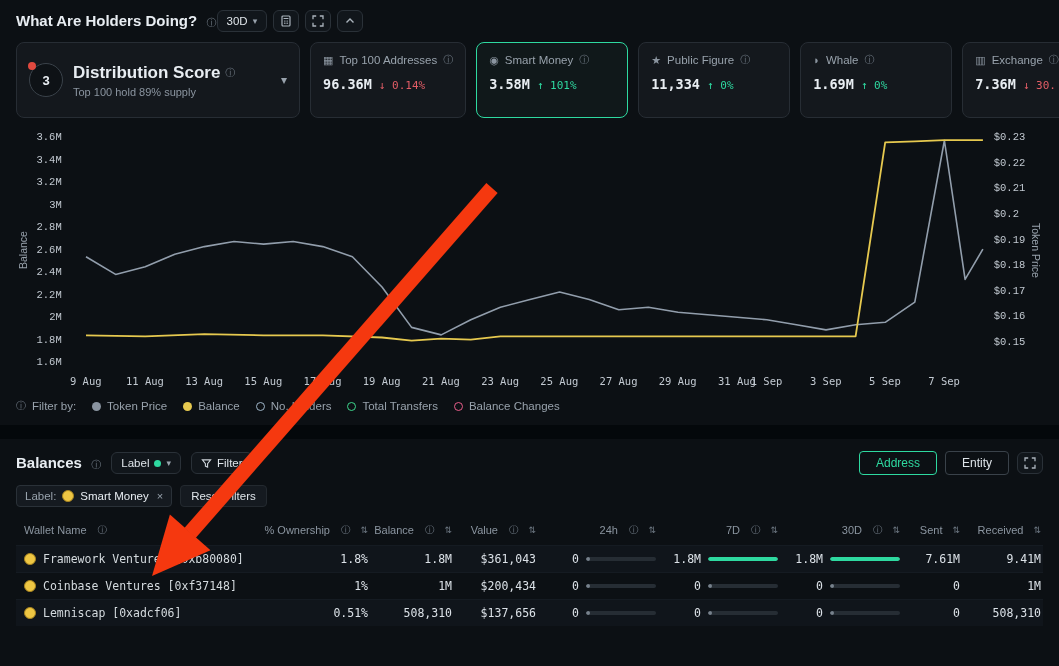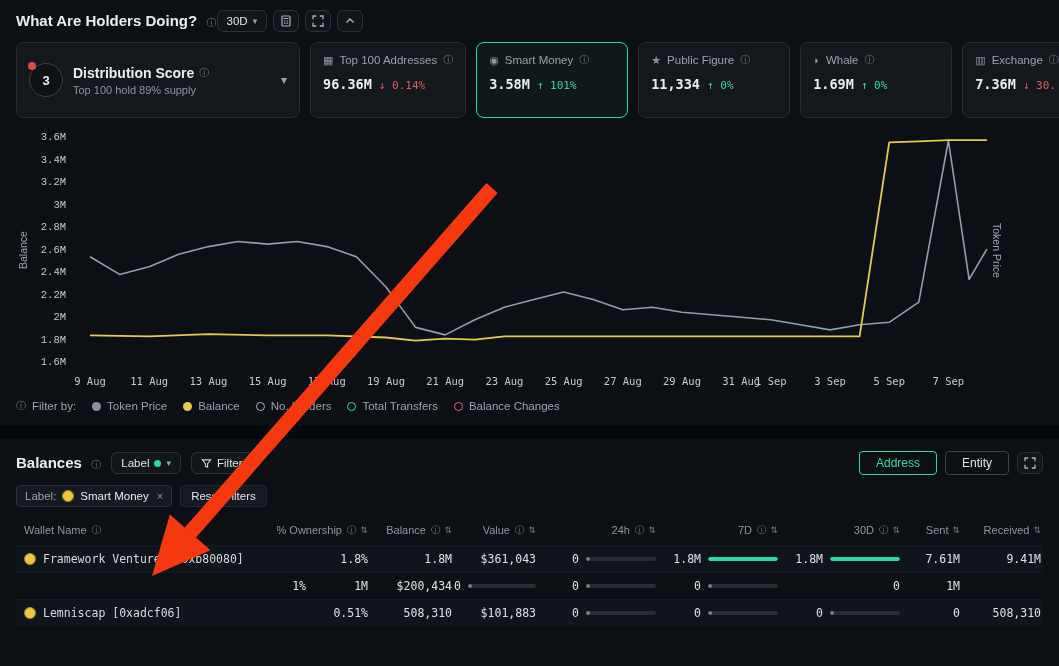--- a/index.html
+++ b/index.html
@@ -15,21 +15,21 @@
 .ctl{display:inline-flex;align-items:center;gap:5px;background:#11161b;border:1px solid #2a3138;border-radius:6px;color:#dfe5ea;font-size:11.5px;padding:4px 9px;font-family:inherit;cursor:pointer}
 .icon-btn{padding:4px 6px}
 .chev{color:#98a2ac;font-size:9px}
 .cards-row{display:flex;gap:10px;margin-top:10px;height:76px;overflow:hidden;margin-right:-16px}
 .dist-card{display:flex;align-items:center;gap:10px;background:#14181d;border:1px solid #272d34;border-radius:8px;padding:10px 12px;width:284px;flex:none}
 .score-wrap{position:relative;flex:none}
 .score-circle{width:34px;height:34px;border-radius:50%;border:1px solid #3a424a;background:#0e1216;display:flex;align-items:center;justify-content:center;font-size:13px;font-weight:bold}
 .score-dot{position:absolute;top:-1px;left:-1px;width:8px;height:8px;background:#e0493f;border-radius:50%}
 .dist-text{flex:1}
 .dist-title-row{display:flex;align-items:center}
-.dist-title{font-size:14px;font-weight:bold}
+.dist-title{font-size:17px;font-weight:bold}
 .dist-sub{font-size:11px;color:#8b95a0;margin-top:3px}
 .dist-card .bigchev{color:#98a2ac;font-size:12px}
 .mcard{flex:none;background:#14181d;border:1px solid #272d34;border-radius:8px;padding:10px 12px;min-width:152px;cursor:pointer}
 .mcard.selected{border-color:#2ed9a0;background:#10181a}
 .mcard-top{display:flex;align-items:center;gap:6px;font-size:11.5px;color:#98a2ac;white-space:nowrap}
 .micon{font-size:11px;color:#8b95a0}
 .mcard-val{margin-top:9px;display:flex;align-items:baseline;gap:7px;white-space:nowrap}
 .mvalue{font-size:13.5px;font-weight:bold;font-family:"DejaVu Sans Mono",monospace}
 .mdelta{font-size:11px;font-family:"DejaVu Sans Mono",monospace}
 .mdelta.up{color:#2ed9a0}
@@ -57,21 +57,21 @@
 .gdot{width:7px;height:7px;border-radius:50%;background:#2ed9a0;display:inline-block}
 .chips-row{display:flex;gap:8px;margin-top:10px;align-items:center}
 .chip{display:inline-flex;align-items:center;gap:6px;background:#151a20;border:1px solid #2a3138;border-radius:4px;padding:4px 8px;font-size:11.5px}
 .chip-pre{color:#98a2ac}
 .chip-x{color:#98a2ac;margin-left:2px;cursor:pointer;font-size:11px}
 .reset-btn{background:#151a20;border:1px solid #23292f;color:#dfe5ea;border-radius:4px;padding:4px 10px;font-size:11.5px;font-family:inherit;cursor:pointer}
 .coin{width:12px;height:12px;border-radius:50%;background:#eec643;border:1px solid #a8841f;display:inline-block;flex:none}
 .table{margin-top:8px}
 .thead,.trow{display:grid;grid-template-columns:292px 62px 84px 84px 120px 122px 122px 60px 81px;align-items:center}
 .thead{height:30px;font-size:11px;color:#8b95a0}
-.hcell{display:flex;align-items:center;justify-content:flex-end;gap:4px;padding-right:2px;white-space:nowrap}
+.hcell{display:flex;align-items:center;justify-content:flex-end;gap:10px;padding-right:2px;white-space:nowrap}
 .hcell.left{justify-content:flex-start;padding-left:8px}
 .hcell .info-i{margin-left:1px;font-size:9.5px}
 .sort-i{font-size:9px;color:#6e7883}
 .trow{height:27px;font-size:11.5px;font-family:"DejaVu Sans Mono",monospace;border-top:1px solid #151b22;cursor:pointer}
 .trow:nth-child(odd){background:#10151b}
 .cell{text-align:right;padding-right:2px;color:#dbe1e7}
 .cell.left{display:flex;align-items:center;gap:7px;text-align:left;padding-left:8px;color:#d4dade}
 .bar-cell{display:flex;align-items:center;justify-content:flex-end;gap:7px}
 .bar-cell .num{flex:1;text-align:right}
 .bar{width:70px;height:4px;border-radius:2px;background:#262d34;overflow:hidden;display:inline-block}
@@ -220,20 +220,31 @@
           <span style="left: 489.6px;">25 Aug</span>
           <span style="left: 548.8px;">27 Aug</span>
           <span style="left: 608px;">29 Aug</span>
           <span style="left: 667.2px;">31 Aug</span>
           <span style="left: 696.8px;">1 Sep</span>
           <span style="left: 756px;">3 Sep</span>
           <span style="left: 815.2px;">5 Sep</span>
           <span style="left: 874.4px;">7 Sep</span>
         </div>
     </div>
+    <div class="ticks right" id="right-ticks">
+        <div>$0.23</div>
+        <div>$0.22</div>
+        <div>$0.21</div>
+        <div>$0.2</div>
+        <div>$0.19</div>
+        <div>$0.18</div>
+        <div>$0.17</div>
+        <div>$0.16</div>
+        <div>$0.15</div>
+      </div>
     <div class="vtext-r">Token Price</div>
   </div>
 
   <div class="legend">
     <span class="pre">
       <span class="info-i" style="margin-left:0">ⓘ</span>
       <span>Filter by:</span>
     </span>
     <span id="legend-items" style="display:flex;gap:16px">
         <span class="item">
@@ -369,20 +380,24 @@
           <div class="cell bar-cell">
             <span class="num">1.8M</span>
             <span class="bar">
               <span class="fill" style="width:100%;background:#2ed9a0"></span>
             </span>
           </div>
           <div class="cell">7.61M</div>
           <div class="cell">9.41M</div>
         </div>
         <div class="trow">
+          <div class="cell left">
+            <span class="coin"></span>
+            <span>Coinbase Ventures [0xf37148]</span>
+          </div>
           <div class="cell">1%</div>
           <div class="cell">1M</div>
           <div class="cell">$200,434</div>
           <div class="cell bar-cell">
             <span class="num">0</span>
             <span class="bar">
               <span class="fill" style="width:6%;background:#77818c"></span>
             </span>
           </div>
           <div class="cell bar-cell">
@@ -400,21 +415,21 @@
           <div class="cell">0</div>
           <div class="cell">1M</div>
         </div>
         <div class="trow">
           <div class="cell left">
             <span class="coin"></span>
             <span>Lemniscap [0xadcf06]</span>
           </div>
           <div class="cell">0.51%</div>
           <div class="cell">508,310</div>
-          <div class="cell">$101,883</div>
+          <div class="cell">$137,656</div>
           <div class="cell bar-cell">
             <span class="num">0</span>
             <span class="bar">
               <span class="fill" style="width:6%;background:#77818c"></span>
             </span>
           </div>
           <div class="cell bar-cell">
             <span class="num">0</span>
             <span class="bar">
               <span class="fill" style="width:6%;background:#77818c"></span>

